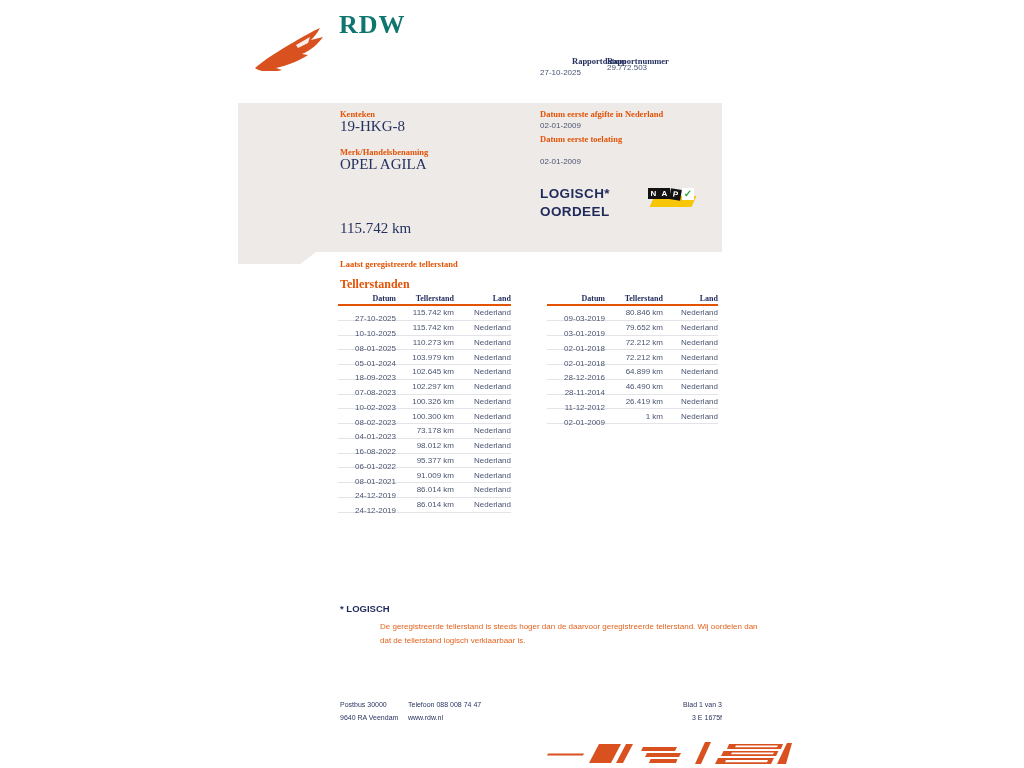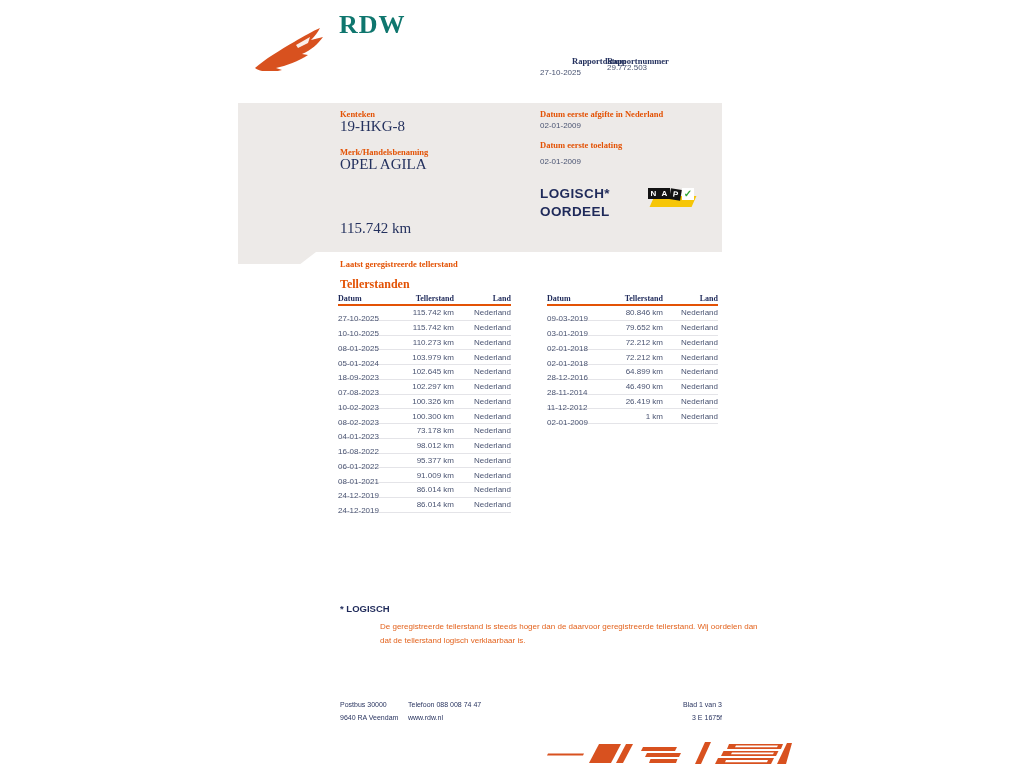--- a/index.html
+++ b/index.html
@@ -27,21 +27,21 @@
   .bigval{font-family:"Liberation Serif",serif;font-size:15px;color:#24315E;}
   .smval{font-size:8px;color:#4A5472;}
   .lbl-kenteken{left:340px;top:109px;text-align:right;}
   .val-kenteken{left:340px;top:118px;}
   .lbl-merk{left:340px;top:147px;}
   .val-merk{left:340px;top:156px;}
   .lbl-teller{left:340px;top:211px;margin-top:48px;}
   .val-teller{left:340px;top:220px;}
   .lbl-afgifte{left:540px;top:109px;}
   .val-afgifte{left:540px;top:121px;}
-  .lbl-toelating{left:540px;top:140px;text-align:center;}
+  .lbl-toelating{left:540px;top:134px;text-align:center;}
   .val-toelating{left:540px;top:157px;}
   .oordeel{font-weight:700;font-size:13.5px;letter-spacing:.4px;color:#1F2A5A;}
   .oordeel1{left:540px;top:186px;}
   .oordeel2{left:540px;top:204px;}
 
   
   .nap{left:648px;top:188px;width:50px;height:22px;}
   .nap-yellow{position:absolute;left:4px;top:8px;width:42px;height:11px;background:#F6C607;
               transform:skewX(-24deg);}
   .nap-box{position:absolute;top:0;width:11px;height:11px;background:#121212;color:#ffffff;
@@ -57,21 +57,21 @@
                  font-size:12px;color:#E35205;}
   .table{top:291px;}
   .table-left{left:338px;width:173px;}
   .table-right{left:547px;width:171px;}
   .thead{display:flex;align-items:flex-end;height:12px;border-bottom:2px solid #E35205;
          padding-bottom:1px;}
   .th{font-family:"Liberation Serif",serif;font-weight:700;font-size:8px;color:#1F2A5A;}
   .trow{display:flex;align-items:center;height:14.75px;border-bottom:1px solid #E4E4E8;
         box-sizing:border-box;}
   .tc{font-size:8px;color:#4A5472;}
-  .tc0,.th0{width:58px;text-align:left;margin-top:12px;}
+  .tc0,.th0{width:58px;text-align:right;margin-top:12px;}
   .tc1,.th1{width:58px;text-align:right;}
   .tc2,.th2{flex:1;text-align:right;}
 
   
   .note-title{left:340px;top:603px;font-weight:700;font-size:9.5px;color:#1F2A5A;}
   .note-line{font-size:8px;color:#E3631E;margin-left:40px;}
   .note-line1{left:340px;top:622px;}
   .note-line2{left:340px;top:636px;}
 
   

